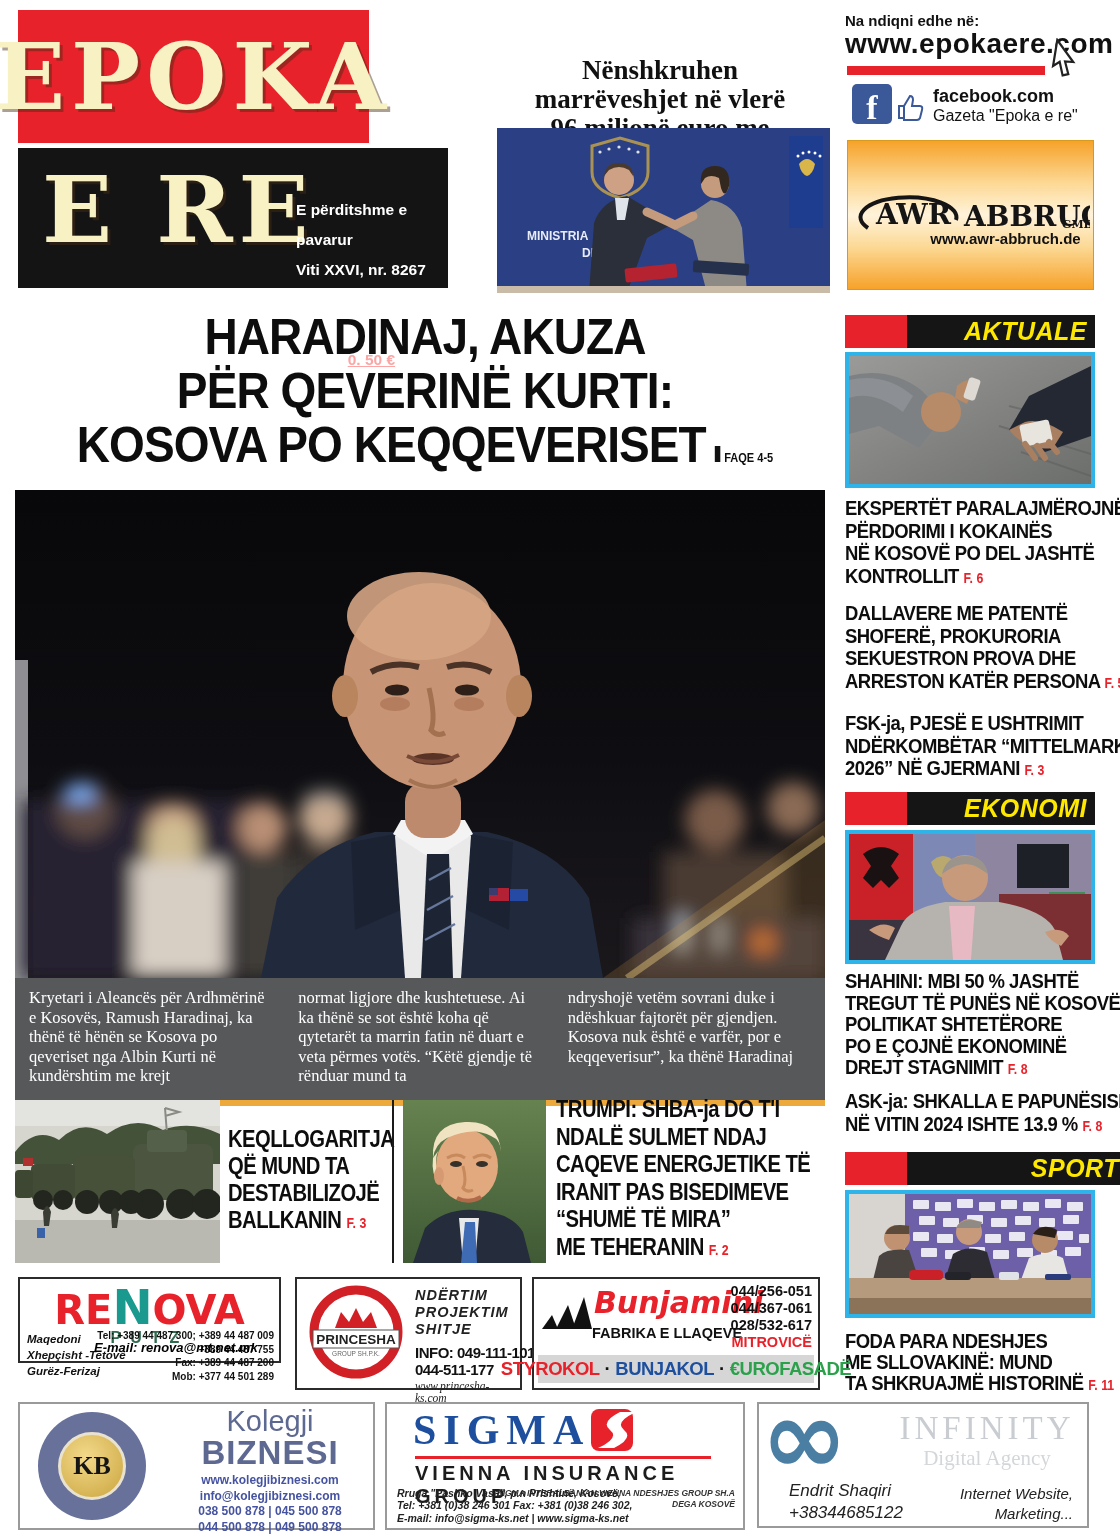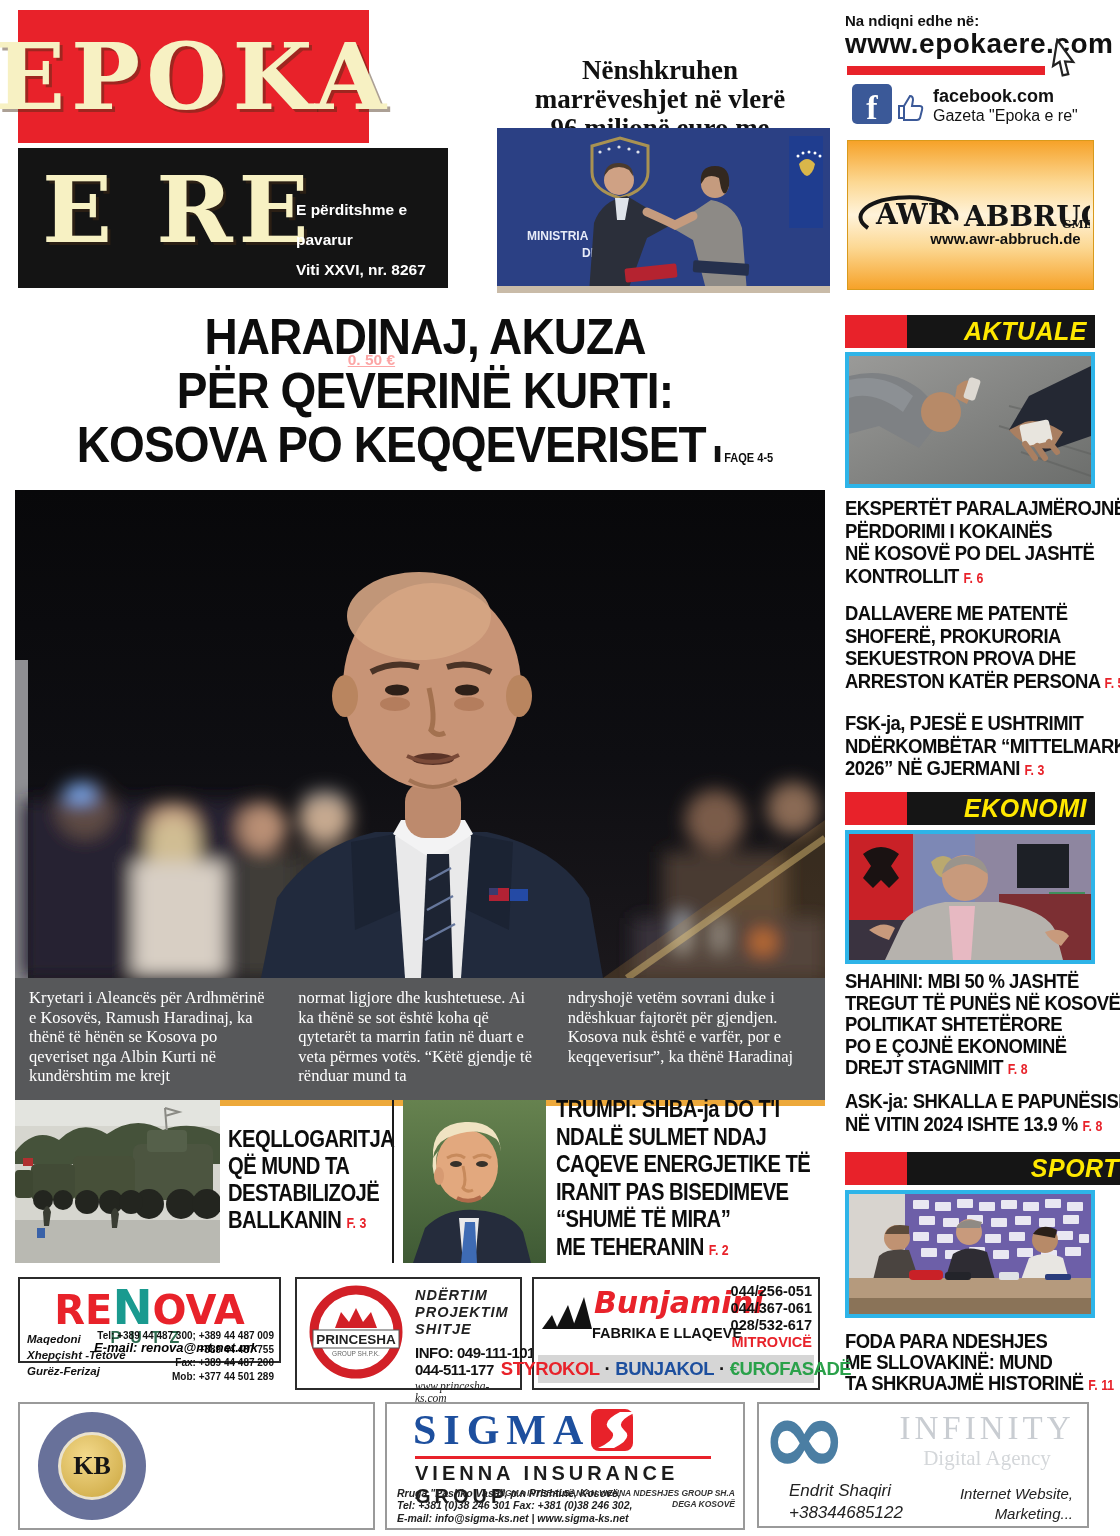--- a/index.html
+++ b/index.html
@@ -591,20 +591,30 @@
     <span class="bj-p3">€UROFASADË</span>
   </div>
 </div>
 
 <div class="abs adbox2 kolegji">
   <div class="kb-seal">
     <div class="kb-gold">
         <span>KB</span>
       </div>
   </div>
+  <div class="kb-right">
+    <div class="kb-name1">Kolegji</div>
+    <div class="kb-name2">BIZNESI</div>
+    <div class="kb-lines">
+      <div>www.kolegjibiznesi.com</div>
+      <div>info@kolegjibiznesi.com</div>
+      <div>038 500 878 | 045 500 878</div>
+      <div>044 500 878 | 049 500 878</div>
+    </div>
+  </div>
 </div>
 
 <div class="abs adbox2 sigma">
   <div class="sg-row">
     <span class="sg-name">SIGMA</span>
     <svg width="44" height="44" viewBox="0 0 44 44">
       <rect x="1" y="1" width="42" height="42" rx="8" fill="#e8222a"></rect>
       <path d="M30,4 q-20,10 -10,18 q10,8 -12,18 l16,0 q20,-10 10,-18 q-10,-8 12,-18 Z" fill="#ffffff"></path>
     </svg>
   </div>

